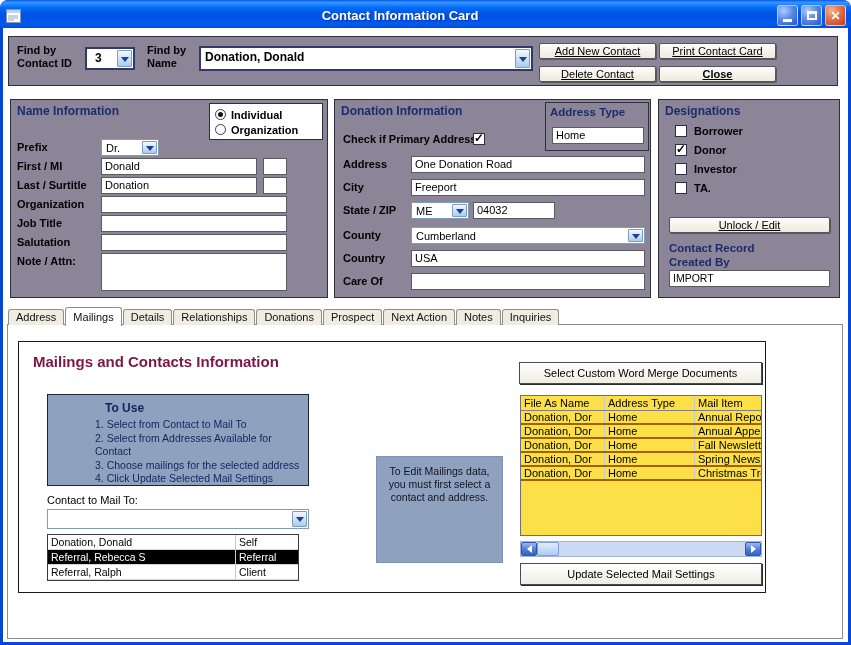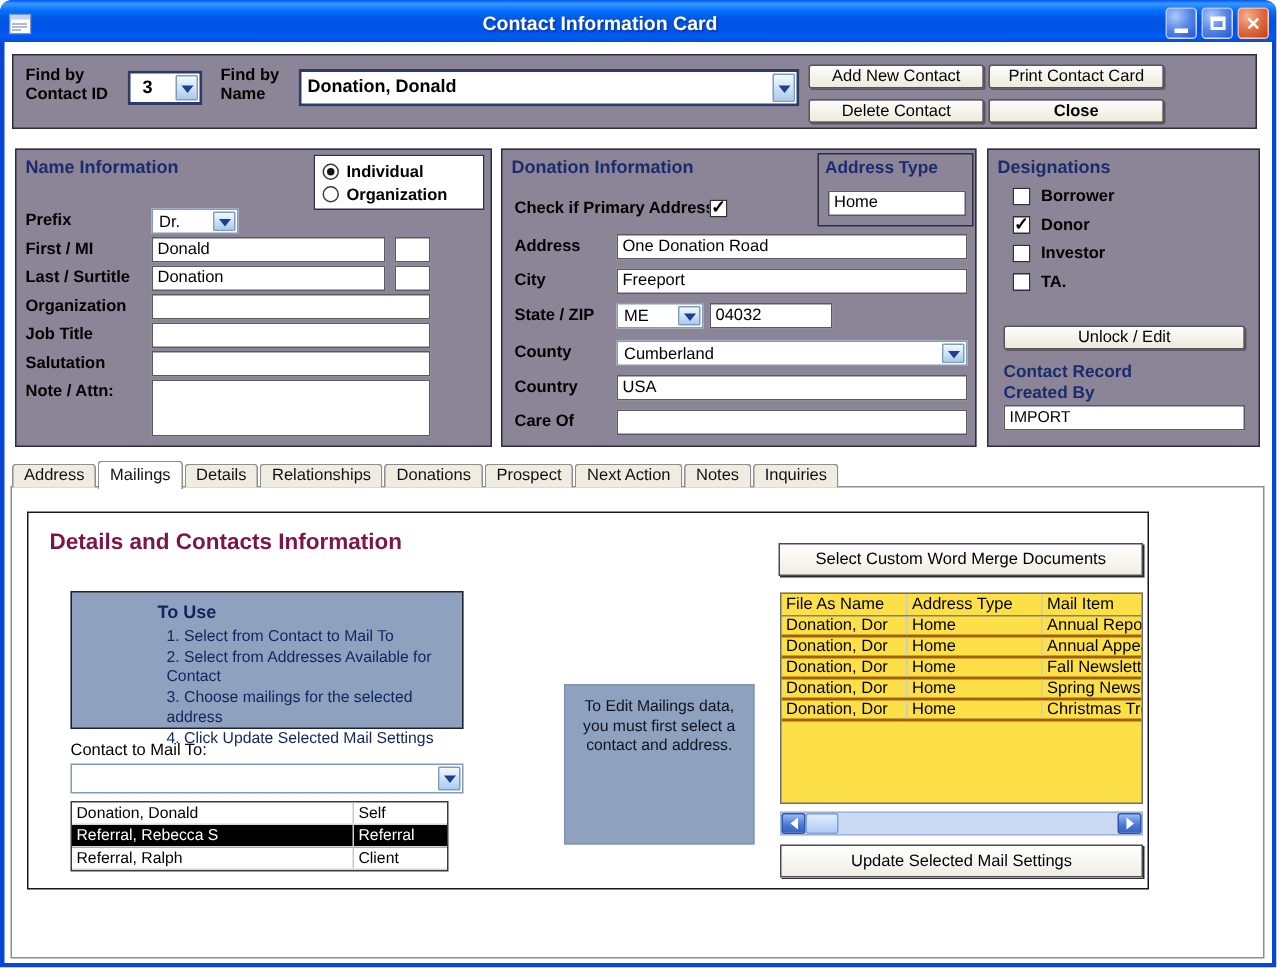--- a/index.html
+++ b/index.html
@@ -45,21 +45,21 @@
   .chk.on::after { content:"✓"; position:absolute; top:-3px; left:0;
                    font-size:12px; font-weight:bold; color:#000; }
   .radio { width:11px; height:11px; border-radius:50%; border:1px solid #3A3A44;
            background:#fff; position:relative; flex:none; }
   .radio.on::after { content:""; position:absolute; left:2px; top:2px; width:5px; height:5px;
                      border-radius:50%; background:#141414; }
 
   .fbtn { position:absolute; width:117px; height:16px; font-size:11px;
     display:flex; align-items:center; justify-content:center; color:#000;
     background:linear-gradient(180deg,#FDFDFB,#EDEADB); border:1px solid #55555E;
-    border-radius:2px; box-shadow:1px 1px 0 rgba(40,40,40,.5); }
+    border-radius:2px; box-shadow:1px 1px 0 rgba(40,40,40,.5);text-decoration:underline; }
   .wbtn { position:absolute; height:22px; display:flex; align-items:center; justify-content:center;
     font-size:11px; color:#000; background:linear-gradient(180deg,#FFFFFF,#F0EDE2);
     border:1px solid #4A4A52; box-shadow:1px 1px 0 #2A2A2A; }
 
   
   #findbar { position:absolute; left:5px; top:8px; width:830px; height:50px;
              background:#8C8497; border:1px solid #2E2E3E; }
   #fb-id-label   { left:8px; top:7px; width:62px; }
   #fb-id-combo   { left:76px; top:10px; width:50px; height:23px; border:2px solid #2F3B66; }
   #fb-id-combo .val { font-weight:bold; font-size:12px; padding-left:8px; }
@@ -135,21 +135,21 @@
              background:#fff; border:1px solid #8E8E8E; }
 
   
   #mbox { position:absolute; left:10px; top:16px; width:748px; height:252px;
           background:#fff; border:1px solid #18181E; }
   #mtitle { position:absolute; left:14px; top:11px; font-size:15px; font-weight:bold;
             color:#7D1547; }
   #touse { position:absolute; left:28px; top:52px; width:262px; height:92px;
            background:#8EA2C0; border:1px solid #1E2430; color:#13235C;padding-left:35px; }
   #touse .tu-title { margin:6px 0 3px 22px; font-weight:bold; font-size:12px; }
-  .tu-step { margin-left:28px; font-size:10.5px; line-height:13.5px; }
+  .tu-step { margin-left:12px; font-size:10.5px; line-height:13.5px; }
   #maillbl { position:absolute; left:28px; top:152px; font-size:11px; color:#000; }
   #mailcombo { left:28px; top:167px; width:262px; height:20px; }
   #clist { position:absolute; left:28px; top:192px; width:252px; height:47px;
            background:#fff; border:1px solid #3A3A44; font-size:10.5px; overflow:hidden; }
   .crow { display:flex; height:15px; line-height:14px; border-bottom:1px solid #D8D8D8; }
   .crow .cname { width:188px; padding-left:3px; overflow:hidden; white-space:nowrap;
                  border-right:1px solid #C9C9C9; }
   .crow .ctype { flex:1; padding-left:3px; overflow:hidden; white-space:nowrap; }
   .crow.on { background:#000; color:#fff; }
   #notebox { position:absolute; left:357px; top:114px; width:127px; height:107px;
@@ -314,21 +314,21 @@
       <span class="tab">Relationships</span>
       <span class="tab">Donations</span>
       <span class="tab">Prospect</span>
       <span class="tab">Next Action</span>
       <span class="tab">Notes</span>
       <span class="tab">Inquiries</span>
     </div>
 
     <div id="tabpage">
       <div id="mbox">
-        <span id="mtitle">Details and Contacts Information</span>
+        <span id="mtitle">Mailings and Contacts Information</span>
 
         <div id="touse">
           <div class="tu-title">To Use</div>
           <div class="tu-step">1. Select from Contact to Mail To</div>
           <div class="tu-step">2. Select from Addresses Available for Contact</div>
           <div class="tu-step">3. Choose mailings for the selected address</div>
           <div class="tu-step">4. Click Update Selected Mail Settings</div>
         </div>
 
         <span id="maillbl">Contact to Mail To:</span>

